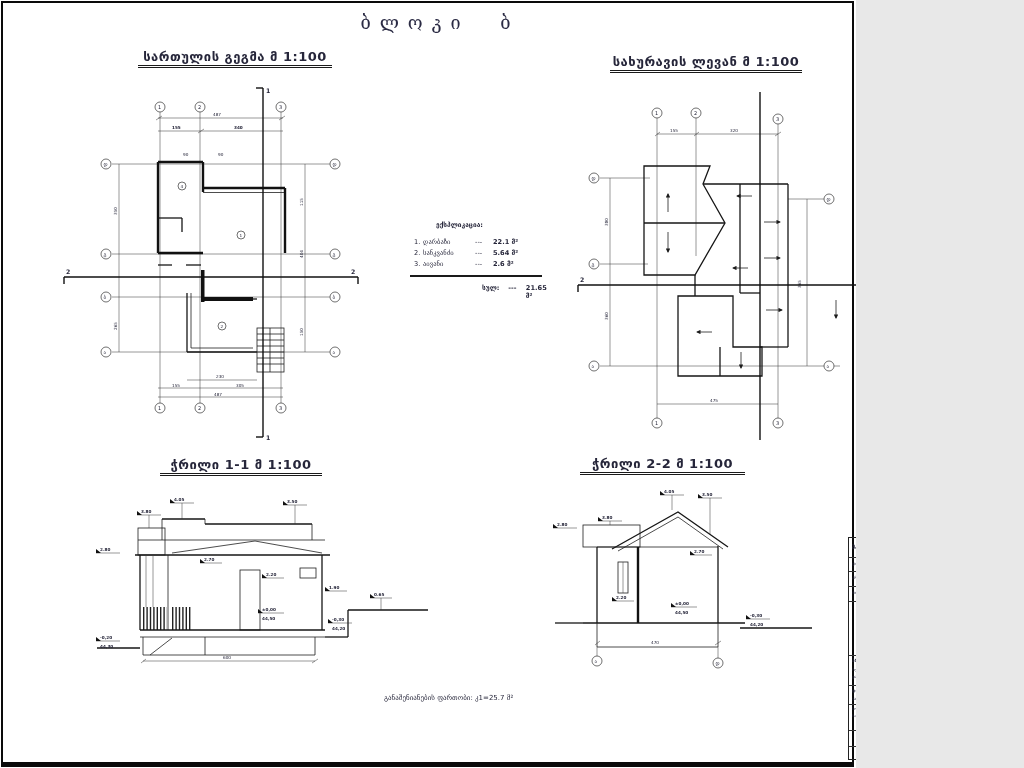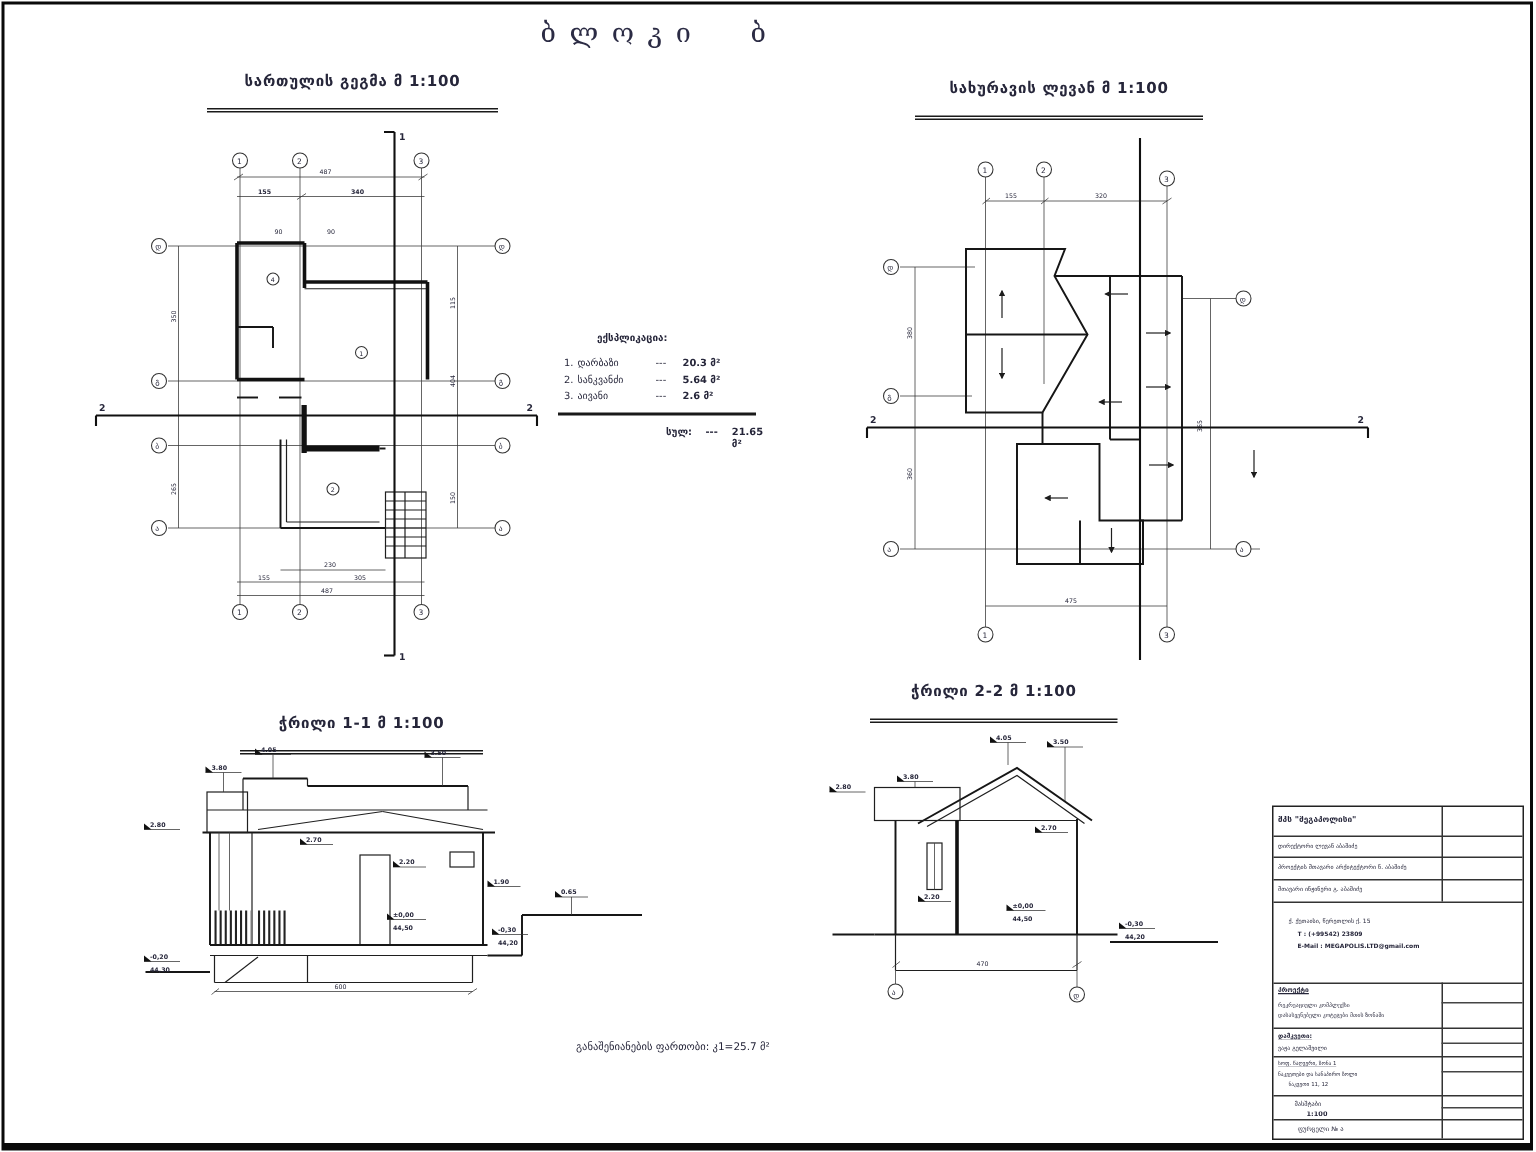--- a/index.html
+++ b/index.html
@@ -1,38 +1,38 @@
 <!DOCTYPE html>
 <html><head>
 <meta charset="utf-8">
 <style>
   html,body{margin:0;padding:0;background:#e8e8e8;}
-  #sheet{position:relative;width:1024px;height:768px;background:#ffffff;overflow:hidden;
+  #sheet{position:relative;width:856px;height:768px;background:#ffffff;overflow:hidden;
          font-family:"DejaVu Sans",sans-serif;color:#26263a;}
   #frame{position:absolute;left:1px;top:1px;right:2px;bottom:1px;border:2px solid #0a0a0a;border-bottom-width:5px;pointer-events:none;}
   .abs{position:absolute;}
-  .dwg-title{font-size:10px;font-weight:bold;color:#26263a;text-align:center;
-             border-bottom:3px double #1a1a1a;padding-bottom:12px;letter-spacing:0.5px;}
+  .dwg-title{font-size:13px;font-weight:bold;color:#26263a;text-align:center;
+             border-bottom:3px double #1a1a1a;padding-bottom:1px;letter-spacing:0.5px;}
   #main-title{top:12px;left:280px;width:320px;text-align:center;font-family:"DejaVu Serif",serif;
               font-size:18px;color:#2b2b44;letter-spacing:9px;word-spacing:16px;}
   
   svg{position:absolute;}
   .ln {stroke:#1f1f1f;stroke-width:0.8;fill:none;}
   .ln2{stroke:#161616;stroke-width:1.3;fill:none;}
   .ln3{stroke:#111111;stroke-width:2.4;fill:none;}
   .axis{stroke:#444;stroke-width:0.55;fill:none;}
   .dim{stroke:#333;stroke-width:0.5;fill:none;}
   .sec{stroke:#101010;stroke-width:1.4;fill:none;}
   .fillw{fill:#111;stroke:none;}
   svg text{font-family:"DejaVu Sans",sans-serif;fill:#26263a;}
   .t4{font-size:4.2px;} .t5{font-size:5px;} .t6{font-size:6.2px;}
   .bold{font-weight:bold;}
   .bubble{fill:#fff;stroke:#333;stroke-width:0.7;}
   
-  #explication{left:376px;top:221px;width:138px;font-size:6.6px;color:#26263a;}
+  #explication{left:414px;top:221px;width:138px;font-size:6.6px;color:#26263a;}
   #explication .ex-title{margin-left:22px;margin-bottom:9px;font-weight:bold;}
   .ex-row{display:flex;margin-bottom:3.2px;}
   .ex-no{width:9px;} .ex-name{width:52px;} .ex-dash{width:18px;} .ex-val{font-weight:bold;}
   .ex-rule{border-top:2.4px solid #1a1a1a;margin:7px 0 7px -4px;width:132px;}
   .ex-total{display:flex;margin-left:26px;font-weight:bold;}
   #footer-note{left:384px;top:694px;font-size:7px;color:#26263a;text-align:center;}
   
   #title-block{left:848px;top:537px;width:166px;height:221px;border:1.2px solid #222;font-size:4px;}
   .tb-h{position:absolute;left:0;width:100%;border-top:1px solid #333;height:0;}
   .tb-hr{position:absolute;left:112px;width:54px;border-top:0.8px solid #444;height:0;}
@@ -43,21 +43,21 @@
 </head>
 <body>
 
 <div id="sheet">
   <div id="frame"></div>
 
   <div id="main-title" class="abs">ბლოკი ბ</div>
 
   <div class="abs dwg-title" style="left:138px;top:49px;width:194px;">სართულის გეგმა მ 1:100</div>
   <div class="abs dwg-title" style="left:610px;top:54px;width:192px;">სახურავის ლევან მ 1:100</div>
-  <div class="abs dwg-title" style="left:160px;top:457px;width:162px;margin-top:20px;">ჭრილი 1-1 მ 1:100</div>
+  <div class="abs dwg-title" style="left:160px;top:457px;width:162px;">ჭრილი 1-1 მ 1:100</div>
   <div class="abs dwg-title" style="left:580px;top:456px;width:165px;">ჭრილი 2-2 მ 1:100</div>
 
   <svg style="left:60px;top:80px;" width="305" height="370" viewBox="60 80 305 370">
     <g>
       <line class="axis" x1="160" y1="112" x2="160" y2="403"></line>
       <line class="axis" x1="200" y1="112" x2="200" y2="403"></line>
       <line class="axis" x1="281" y1="112" x2="281" y2="403"></line>
       <line class="axis" x1="112" y1="164" x2="330" y2="164"></line>
       <line class="axis" x1="112" y1="254" x2="330" y2="254"></line>
       <line class="axis" x1="112" y1="297" x2="330" y2="297"></line>
@@ -403,21 +403,21 @@
       <text class="t4" x="651" y="644">470</text>
     </g>
   </svg>
 
   <div id="explication" class="abs">
     <div class="ex-title">ექსპლიკაცია:</div>
     <div class="ex-row">
       <span class="ex-no">1.</span>
       <span class="ex-name">დარბაზი</span>
       <span class="ex-dash">---</span>
-      <span class="ex-val">20.3 მ²</span>
+      <span class="ex-val">22.1 მ²</span>
     </div>
     <div class="ex-row">
       <span class="ex-no">2.</span>
       <span class="ex-name">სანკვანძი</span>
       <span class="ex-dash">---</span>
       <span class="ex-val">5.64 მ²</span>
     </div>
     <div class="ex-row">
       <span class="ex-no">3.</span>
       <span class="ex-name">აივანი</span>

